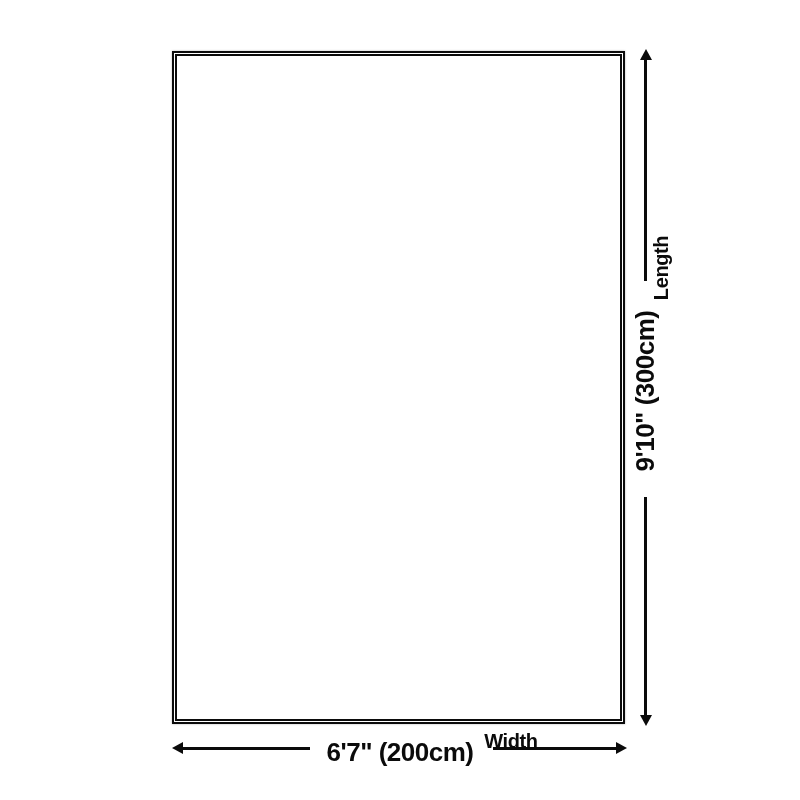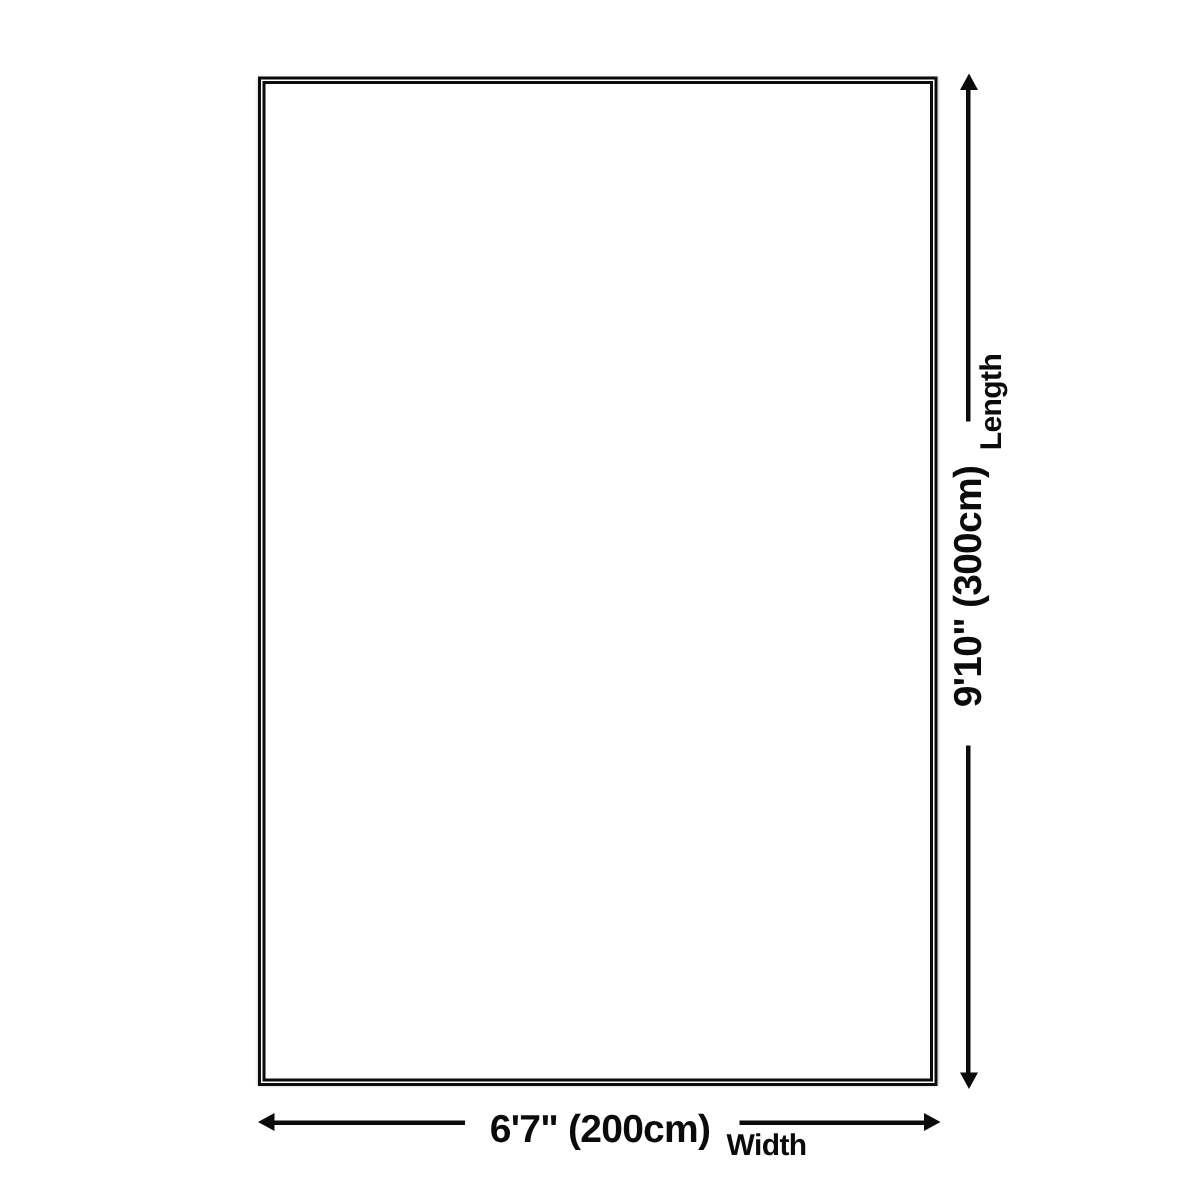--- a/index.html
+++ b/index.html
@@ -94,21 +94,21 @@
     font-weight: 700;
     letter-spacing: -0.4px;
     white-space: nowrap;
     transform: translate(-50%, -50%);
     line-height: 1;
   }
   .rot {
     transform: translate(-50%, -50%) rotate(-90deg);
   }
   .width-value  { left: 400px; top: 752px; }
-  .width-label  { left: 511px; top: 764px; }
+  .width-label  { left: 511px; top: 741px; }
   .length-value { left: 645px; top: 391px; }
   .length-label { left: 661px; top: 268px; }
 </style>
 </head>
 <body>
 
 <div class="stage">
 
   <div class="rug">
     <div class="rug-inner"></div>

